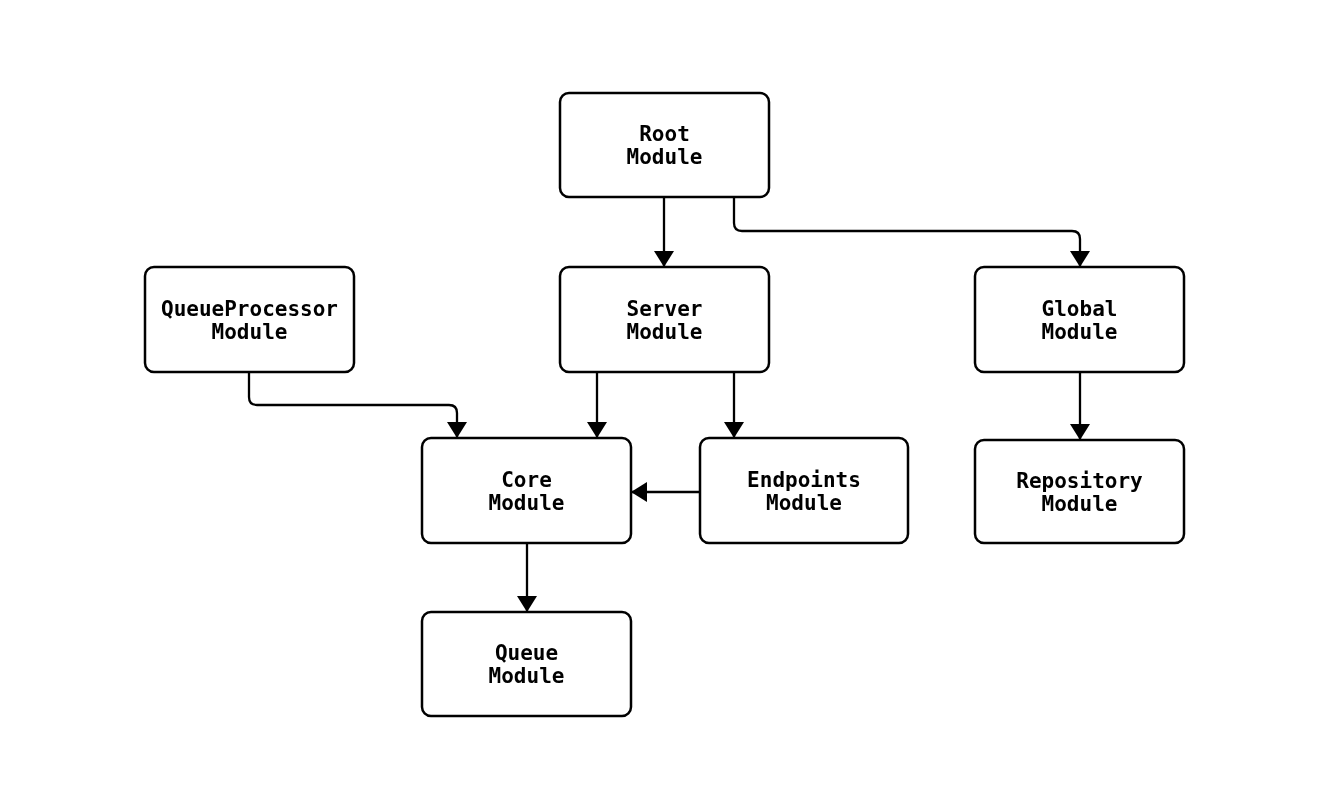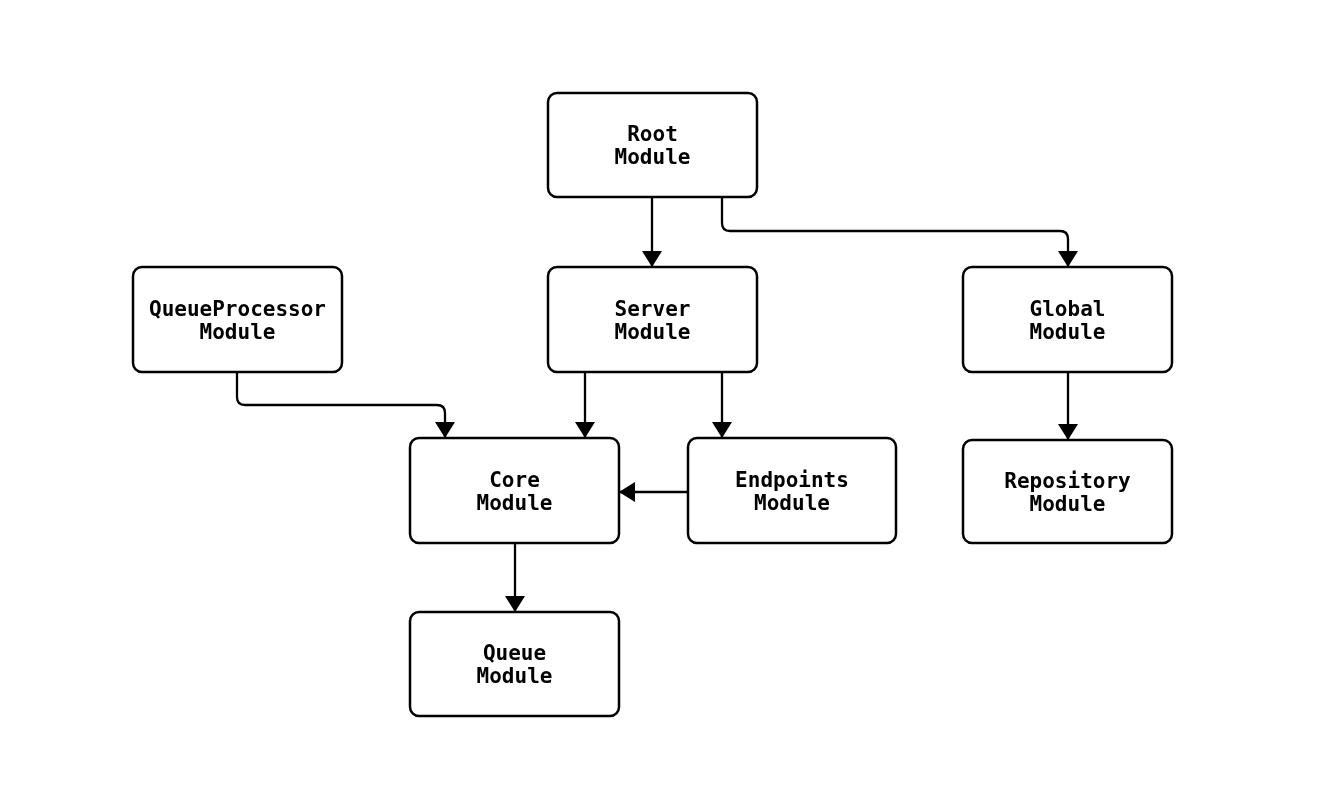--- a/index.html
+++ b/index.html
@@ -5,21 +5,21 @@
   html, body {
     margin: 0;
     padding: 0;
     width: 1337px;
     height: 809px;
     overflow: hidden;
     background: #ffffff;
   }
   #diagram-wrap {
     position: absolute;
-    left: 0;
+    left: 12px;
     top: 0;
     width: 1071px;
     height: 809px;
     text-align: right;
   }
   svg {
     display: block;
   }
   .node-box {
     fill: #ffffff;

